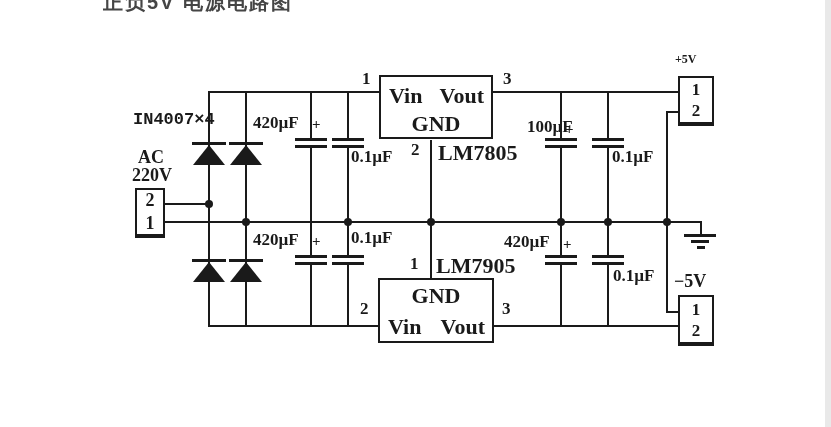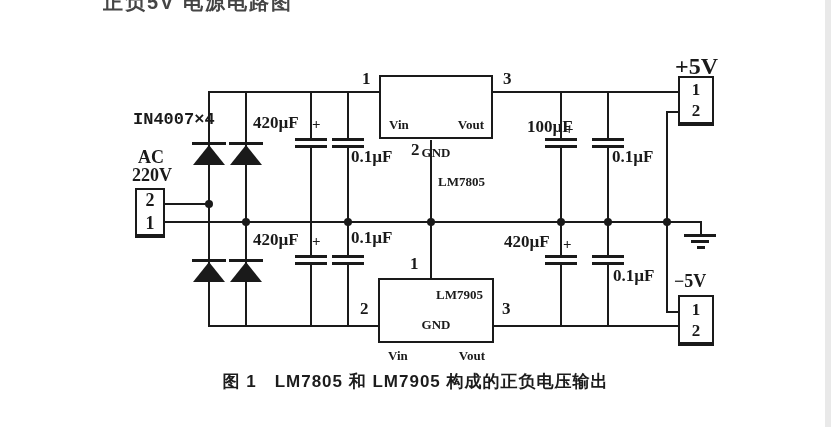--- a/index.html
+++ b/index.html
@@ -8,21 +8,21 @@
           font-family:"Liberation Serif","DejaVu Serif",serif;}
   .h,.v{position:absolute;background:var(--wire);}
   .h{height:2px;} .v{width:2px;}
   .plate{position:absolute;height:3px;background:var(--wire);}
   .bar{position:absolute;height:3px;background:var(--wire);}
   .tri{position:absolute;width:0;height:0;border-left:16px solid transparent;
        border-right:16px solid transparent;border-bottom:20px solid var(--wire);}
   .dot{position:absolute;width:8px;height:8px;border-radius:50%;background:var(--wire);}
   .box{position:absolute;border:2px solid var(--wire);background:var(--bg);box-sizing:border-box;}
   .lbl{position:absolute;color:var(--wire);font-weight:bold;white-space:nowrap;font-size:17px;line-height:1.1;}
-  .reg-lbl{font-size:13px;margin-top:34px;}
+  .reg-lbl{font-size:22px;}
   .conn{display:flex;flex-direction:column;align-items:center;justify-content:center;
         font-weight:bold;font-size:17px;color:var(--wire);line-height:21px;border-bottom-width:4px;}
   .title-clip{position:absolute;left:103px;top:-11px;font-size:20px;font-weight:bold;
               color:#454545;letter-spacing:2px;font-family:"Liberation Sans",sans-serif;}
   .caption{position:absolute;left:0;top:370px;width:100%;text-align:center;font-size:17px;
            font-weight:bold;color:#1c1c1c;font-family:"Liberation Sans",sans-serif;letter-spacing:1px;}
   .edge{position:absolute;right:0;top:0;width:6px;height:100%;background:#e9e9e9;}
 </style>
 </head>
 <body>
@@ -148,19 +148,18 @@
   <span class="lbl" style="left:362px;top:70px;">1</span>
   <span class="lbl" style="left:503px;top:70px;">3</span>
   <span class="lbl" style="left:411px;top:141px;">2</span>
   <span class="lbl reg-lbl" style="left:438px;top:141px;text-align:center;">LM7805</span>
 
   <span class="lbl" style="left:410px;top:255px;">1</span>
   <span class="lbl reg-lbl" style="left:436px;top:254px;">LM7905</span>
   <span class="lbl" style="left:360px;top:300px;">2</span>
   <span class="lbl" style="left:502px;top:300px;">3</span>
 
-  <span class="lbl" style="left:675px;top:53px;font-size:24px;font-family:Liberation Serif, serif;">+5V</span>
+  <span class="lbl" style="left:675px;top:53px;font-size:12px;font-family:Liberation Serif, serif;">+5V</span>
   <span class="lbl" style="left:674px;top:272px;font-size:18px;">−5V</span>
 
-  <div class="caption">图 1　LM7805 和 LM7905 构成的正负电压输出</div>
 
   <div class="edge"></div>
 </div>
 
 </body></html>

